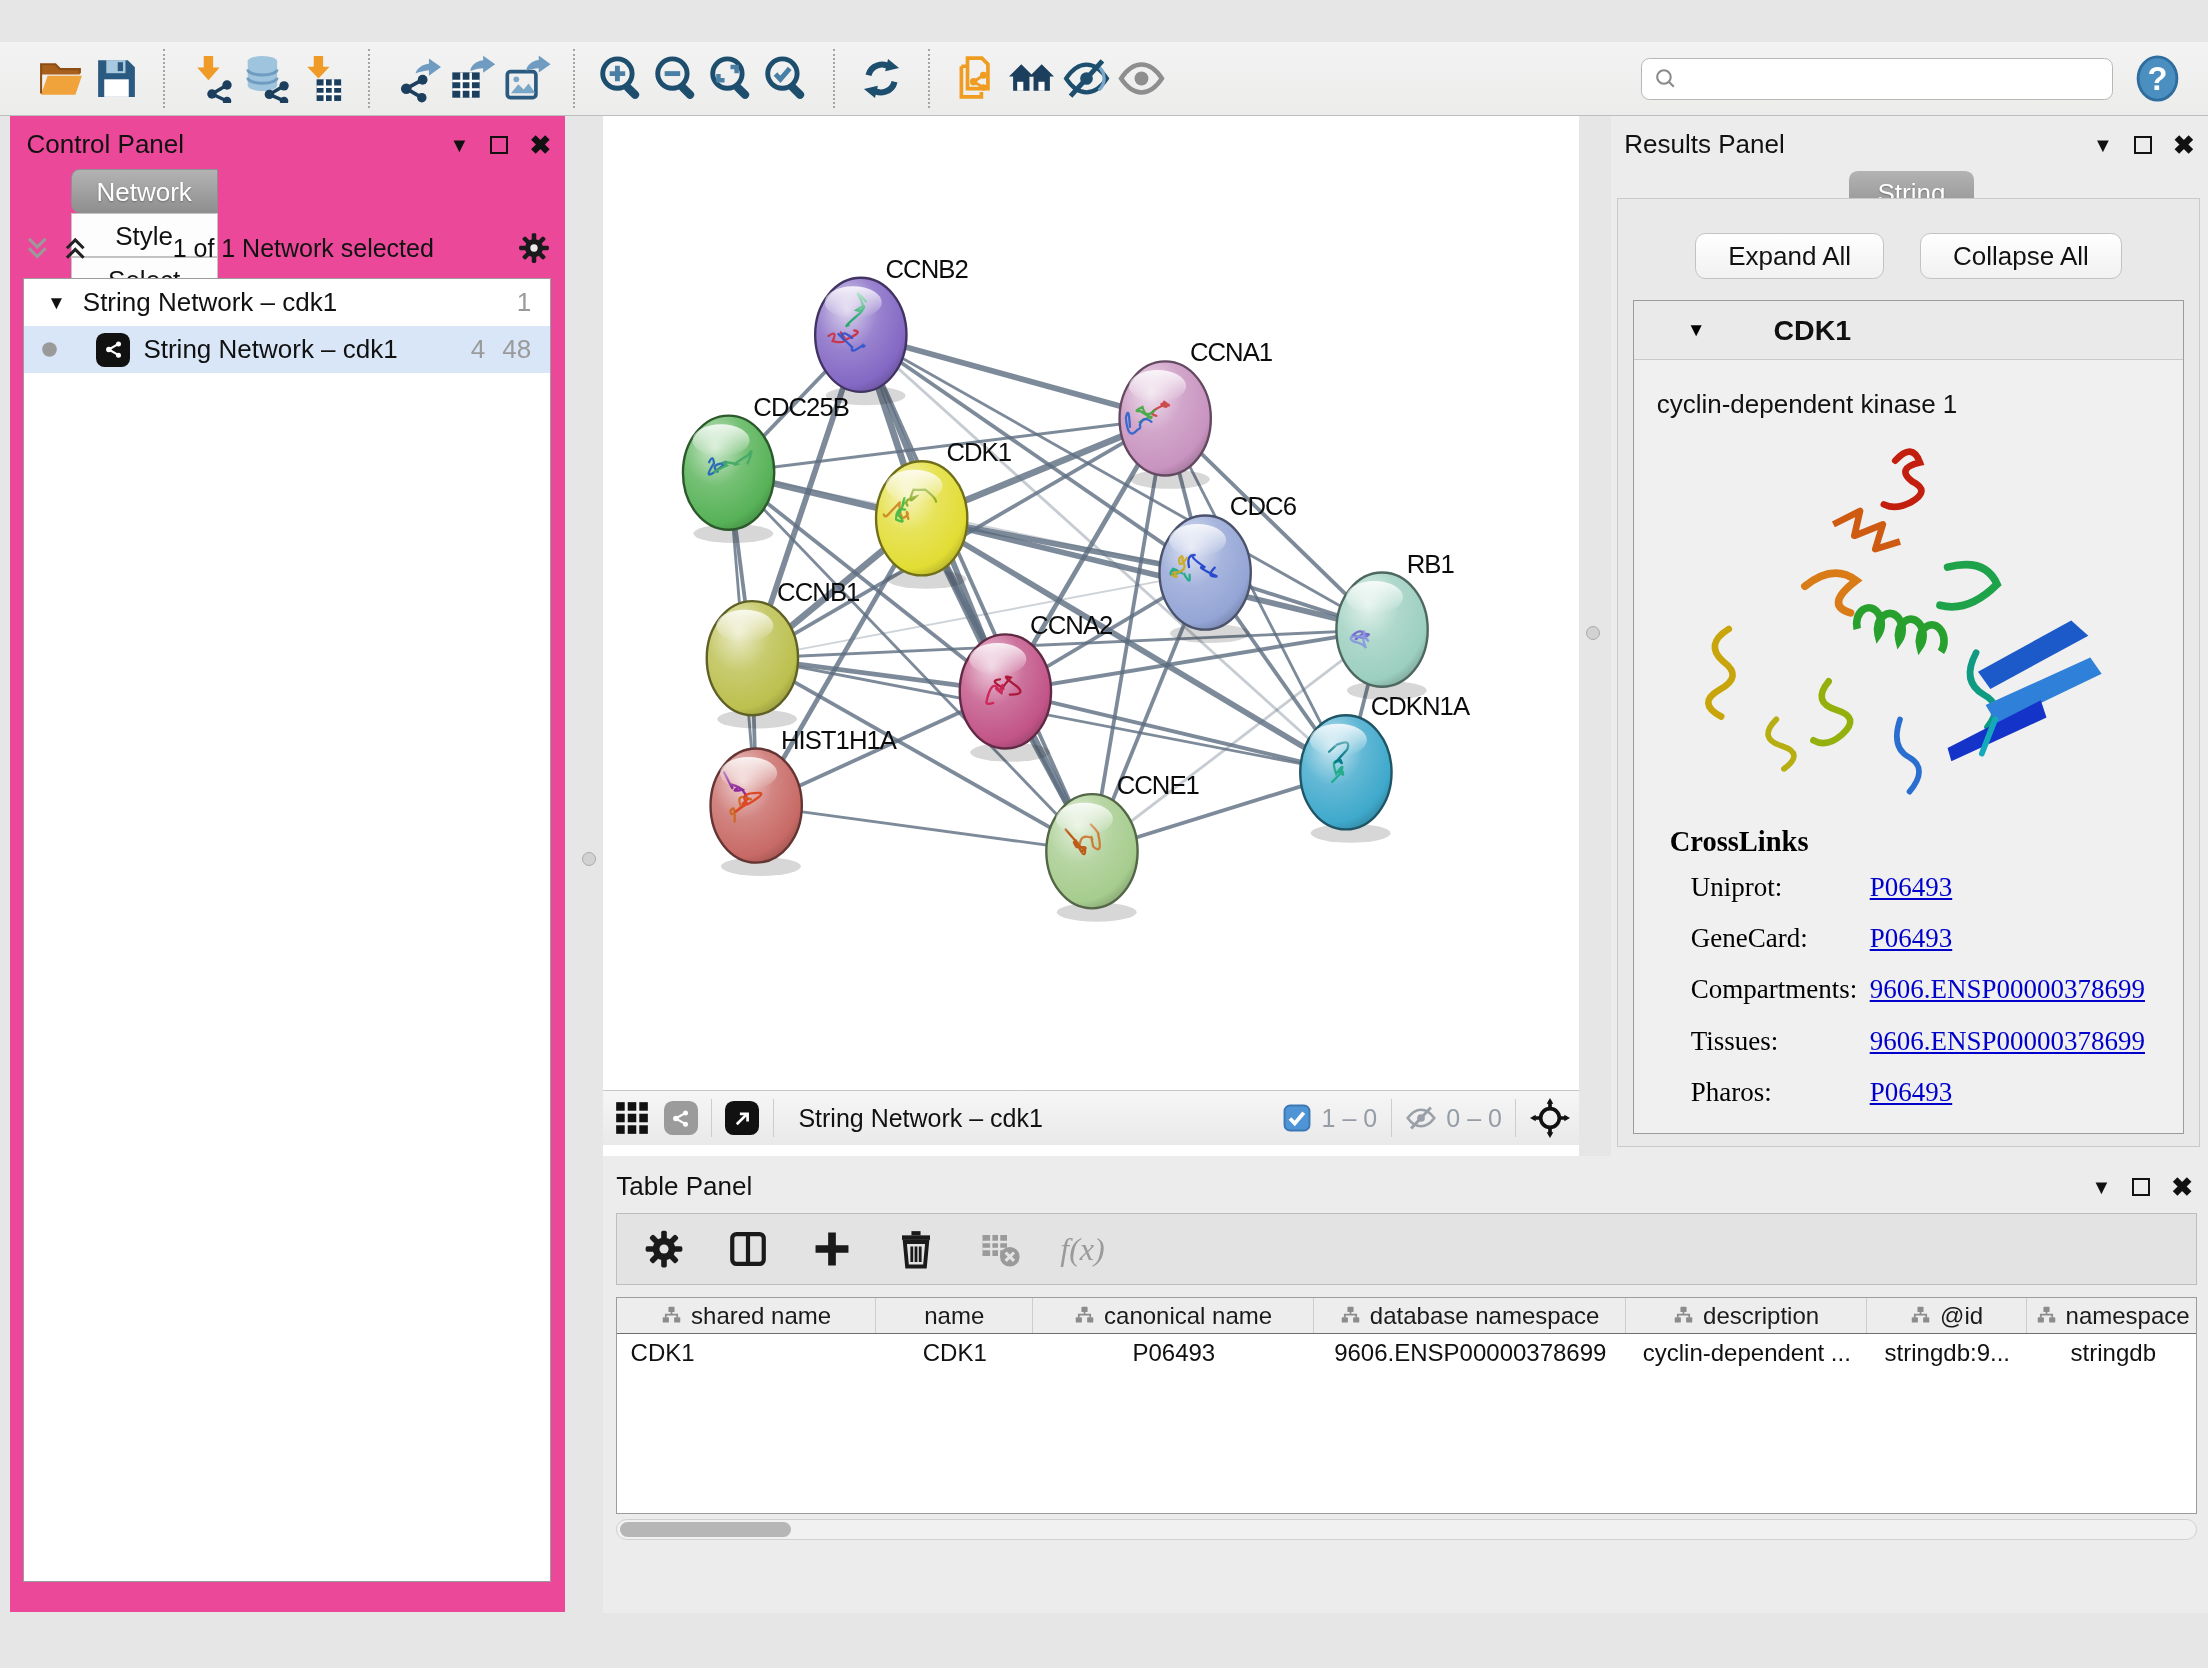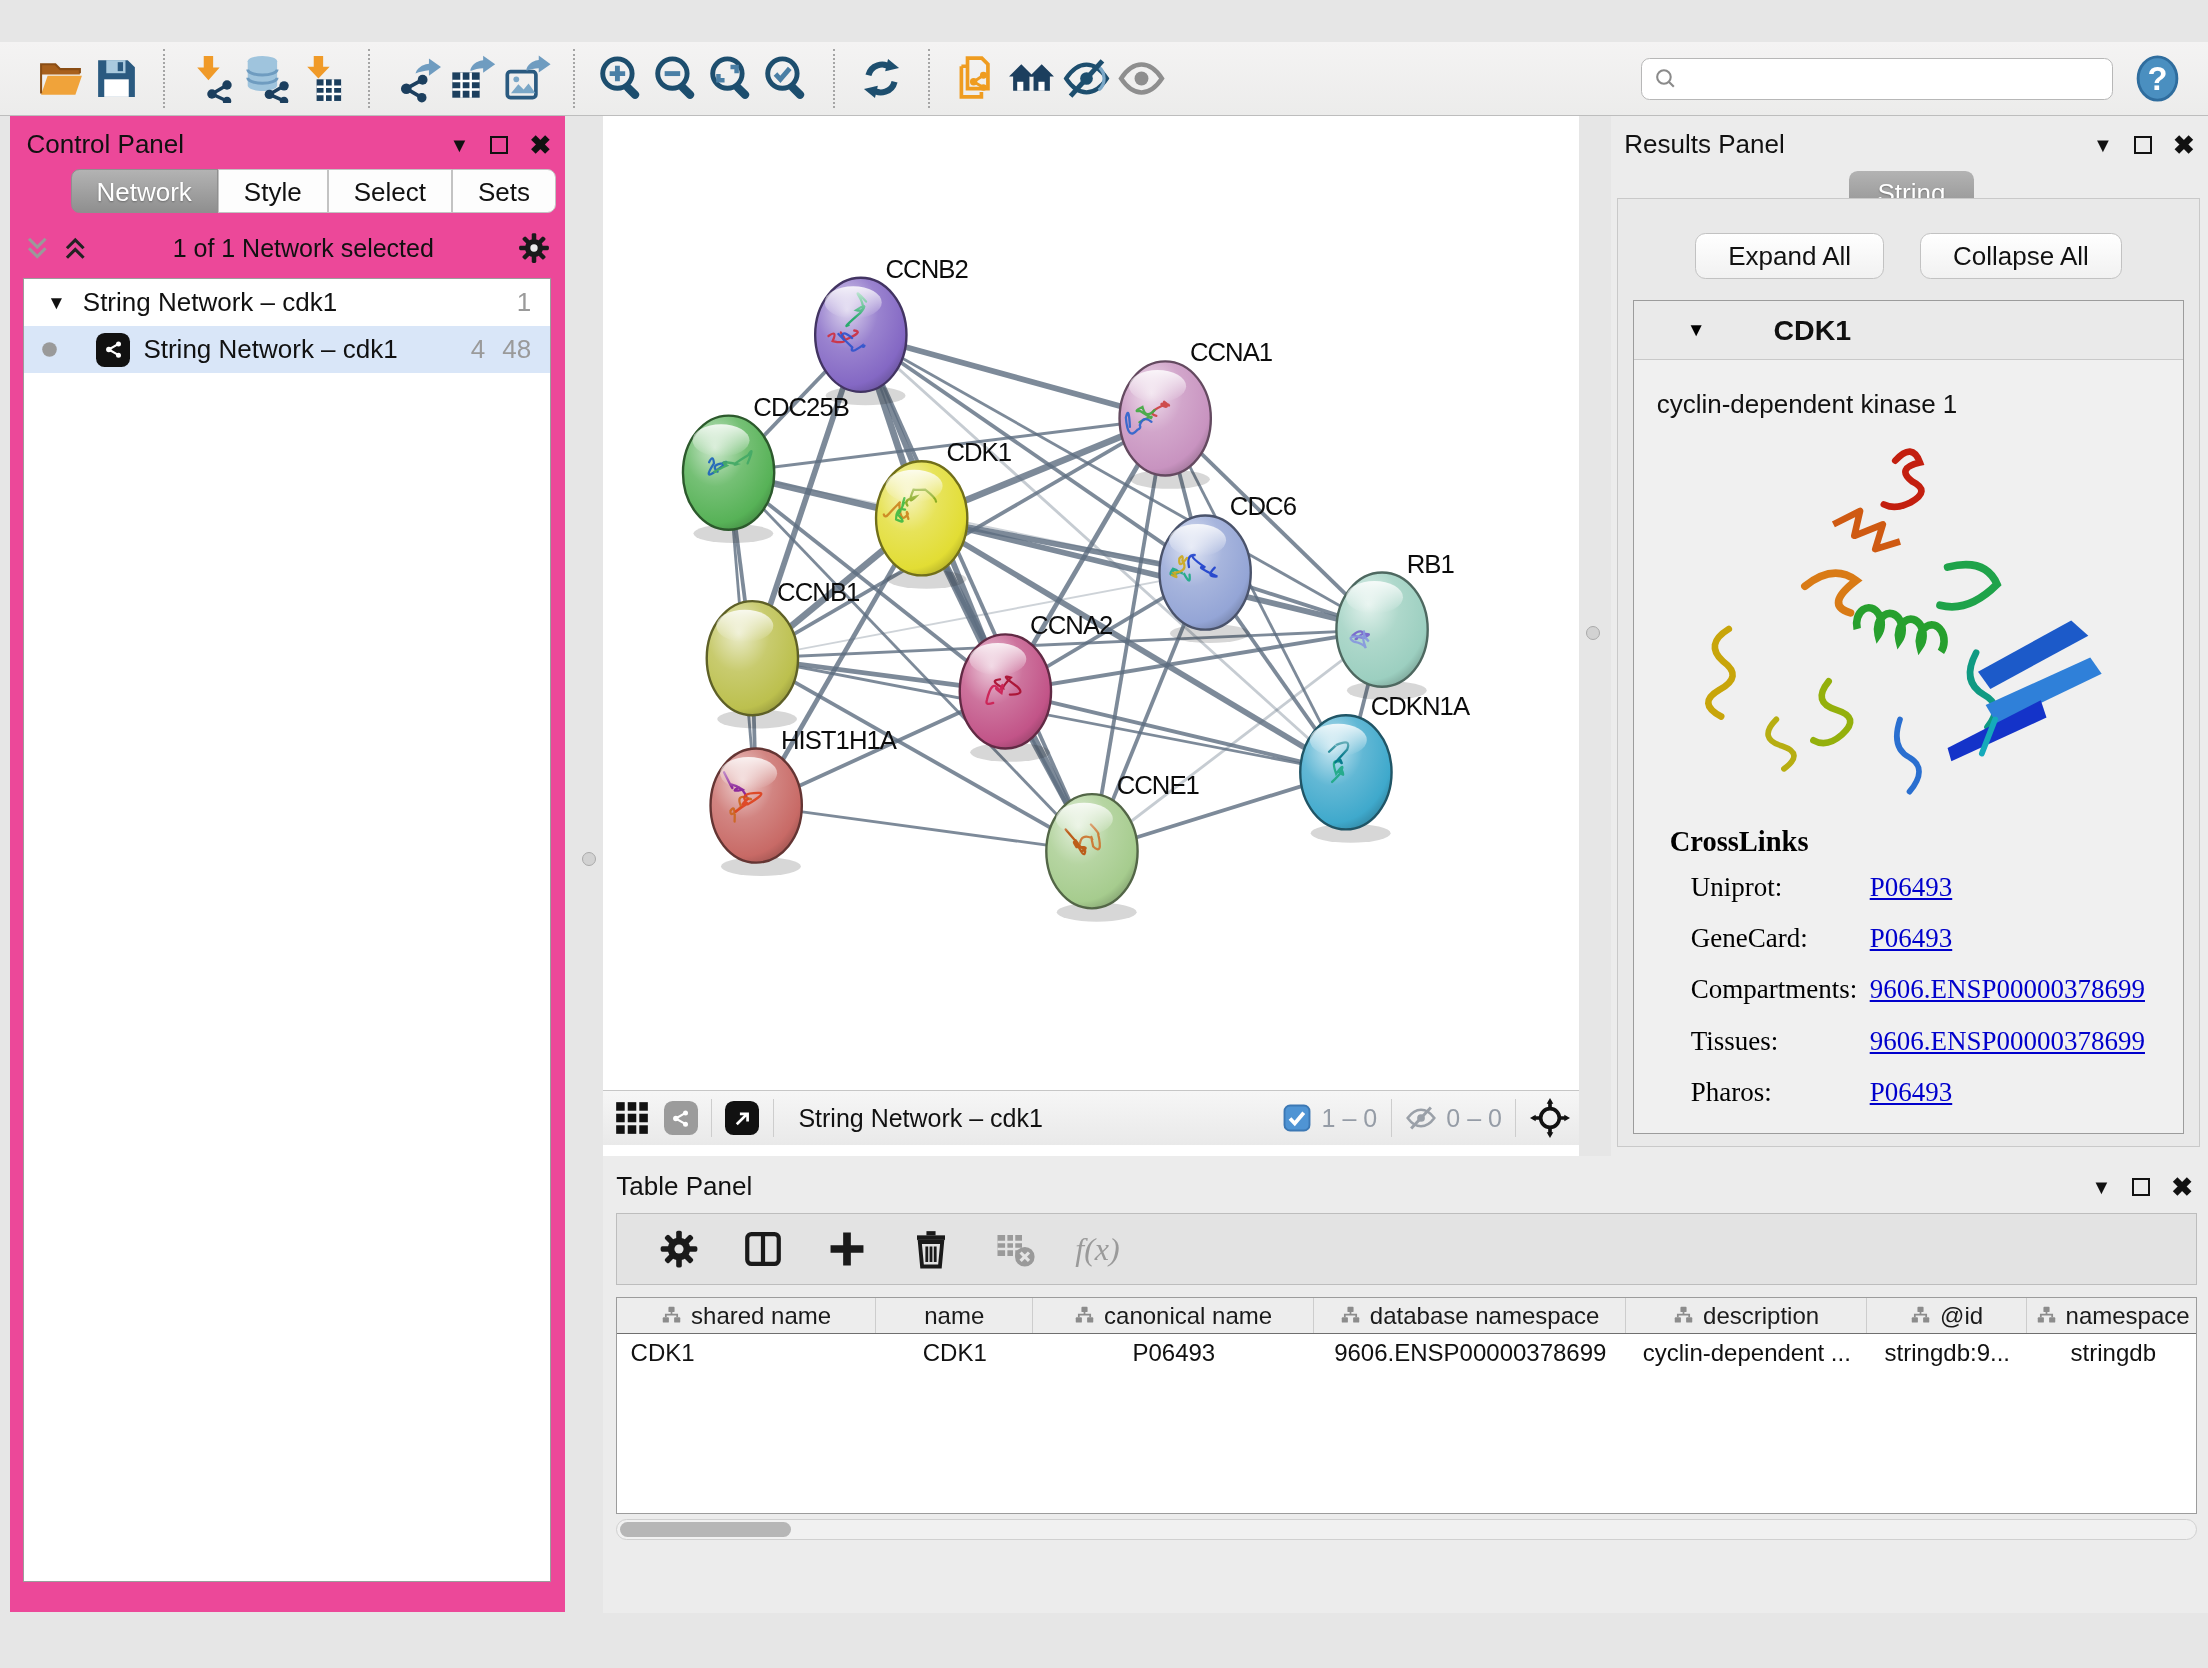--- a/index.html
+++ b/index.html
@@ -23,21 +23,21 @@
   #searchbox{margin-left:auto;width:472px;height:42px;background:#fff;border:1.9px solid #b7b7b7;
     border-radius:8.6px;display:flex;align-items:center;padding:0 11.4px;}
   #searchbox svg{width:25px;height:25px;margin-right:7.6px;}
   #searchbox input{flex:1;border:none;outline:none;font-size:23px;background:transparent;}
   
   .paneltitle{font-size:26px;color:#111;}
   .winctl{display:flex;align-items:center;gap:21px;}
   .wc-tri{font-size:20px;color:#111;line-height:1;}
   .wc-sq{width:18px;height:18px;border:2.9px solid #111;}
   .wc-x{font-size:26px;font-weight:bold;color:#111;line-height:1;}
-  .seg{display:flex;}
+  .seg{display:flex;flex-direction:column;}
   .seg .tab{height:44px;line-height:44px;padding:0 25px;font-size:26px;background:#fdfdfd;
     border:1px solid #c3c3c3;color:#111;text-align:center;}
   .seg .tab.sel{background:linear-gradient(#b3b3b3,#8f8f8f);color:#fff;
     text-shadow:0 1px 1.9px rgba(0,0,0,.3);border-color:#8f8f8f;}
   .seg .tab:first-child{border-radius:8.6px 0 0 8.6px;}
   .seg .tab:last-child{border-radius:0 8.6px 8.6px 0;}
   
   #cpanel{position:absolute;left:9.5px;top:116px;width:555px;height:1496px;background:#ec4899;}
   #cp-head{position:absolute;left:17px;top:13.3px;right:13.3px;display:flex;align-items:center;}
   #cp-tabs{position:absolute;left:61px;top:53px;}
@@ -82,21 +82,21 @@
   #proteinimg{position:absolute;left:28.5px;top:133px;}
   #xl-title{position:absolute;left:36px;top:525px;font-family:"Liberation Serif",serif;
     font-size:28.5px;font-weight:bold;color:#000;}
   .xlrow{position:absolute;left:57px;right:19px;height:38px;display:flex;}
   .xlrow .lbl{width:179px;font-family:"Liberation Serif",serif;font-size:27px;color:#000;}
   .xlrow a{font-family:"Liberation Serif",serif;font-size:27px;color:#0000cc;text-decoration:underline;}
   
   #tpanel{position:absolute;left:603px;top:1156px;width:1605px;height:457px;background:#ececec;}
   #tp-head{position:absolute;left:13.3px;top:15px;right:15px;display:flex;align-items:center;}
   #tp-toolbar{position:absolute;left:13.3px;top:57px;right:11.4px;height:72px;background:#e3e3e3;
-    border:1.9px solid #bdbdbd;display:flex;align-items:center;gap:36px;padding-left:38px;}
+    border:1.9px solid #bdbdbd;display:flex;align-items:center;gap:36px;padding-left:23px;}
   #tp-toolbar .ticn{width:48px;height:53px;display:flex;align-items:center;justify-content:center;}
   #tp-toolbar svg{width:42px;height:42px;}
   #fxlbl{font-family:"Liberation Serif",serif;font-style:italic;font-size:32px;color:#9a9a9a;}
   #tp-table{position:absolute;left:13.3px;top:141px;right:11.4px;height:217px;background:#fff;
     border:1.9px solid #9c9c9c;overflow:hidden;}
   #tp-cols{display:flex;height:36px;background:#ededed;border-bottom:1.9px solid #6f6f6f;}
   .hcell{display:flex;align-items:center;justify-content:center;gap:8.6px;font-size:24px;color:#1a1a1a;
     border-right:1.9px solid #cdcdcd;overflow:hidden;white-space:nowrap;}
   .hcell svg{width:21px;height:21px;flex:0 0 auto;}
   #tp-rows .rcell{font-size:24px;color:#111;overflow:hidden;white-space:nowrap;}

